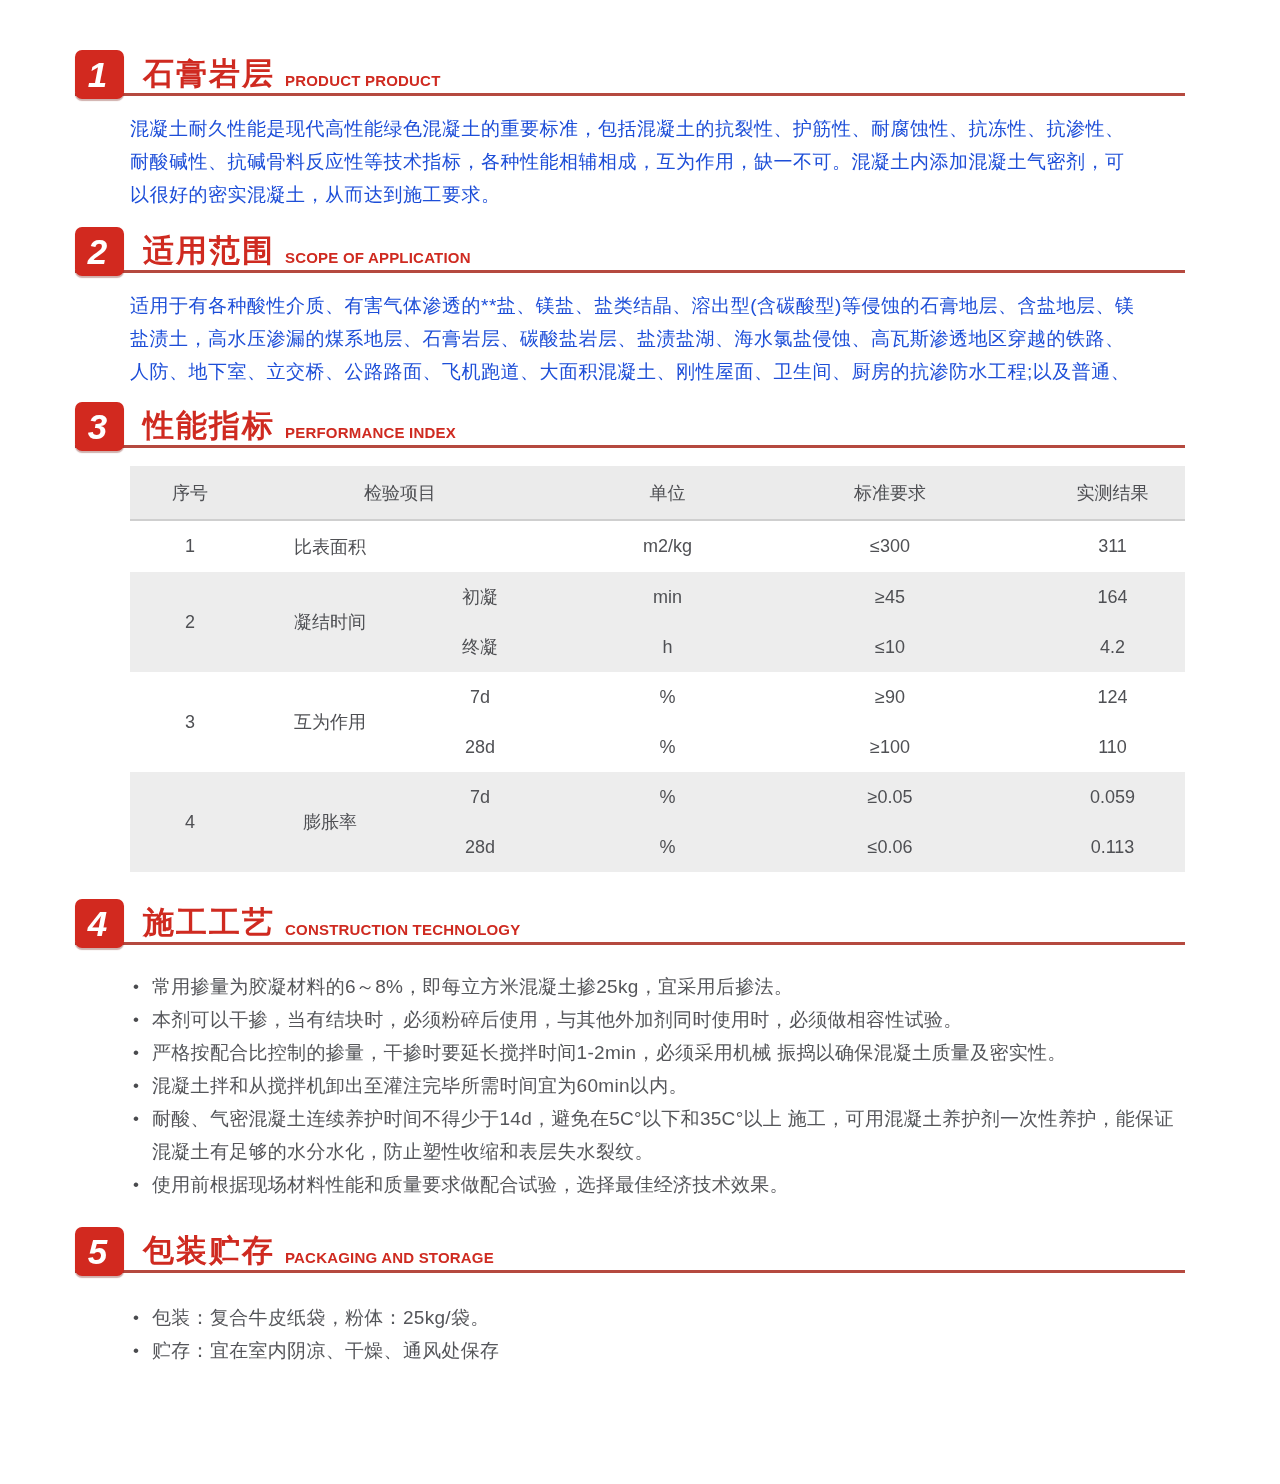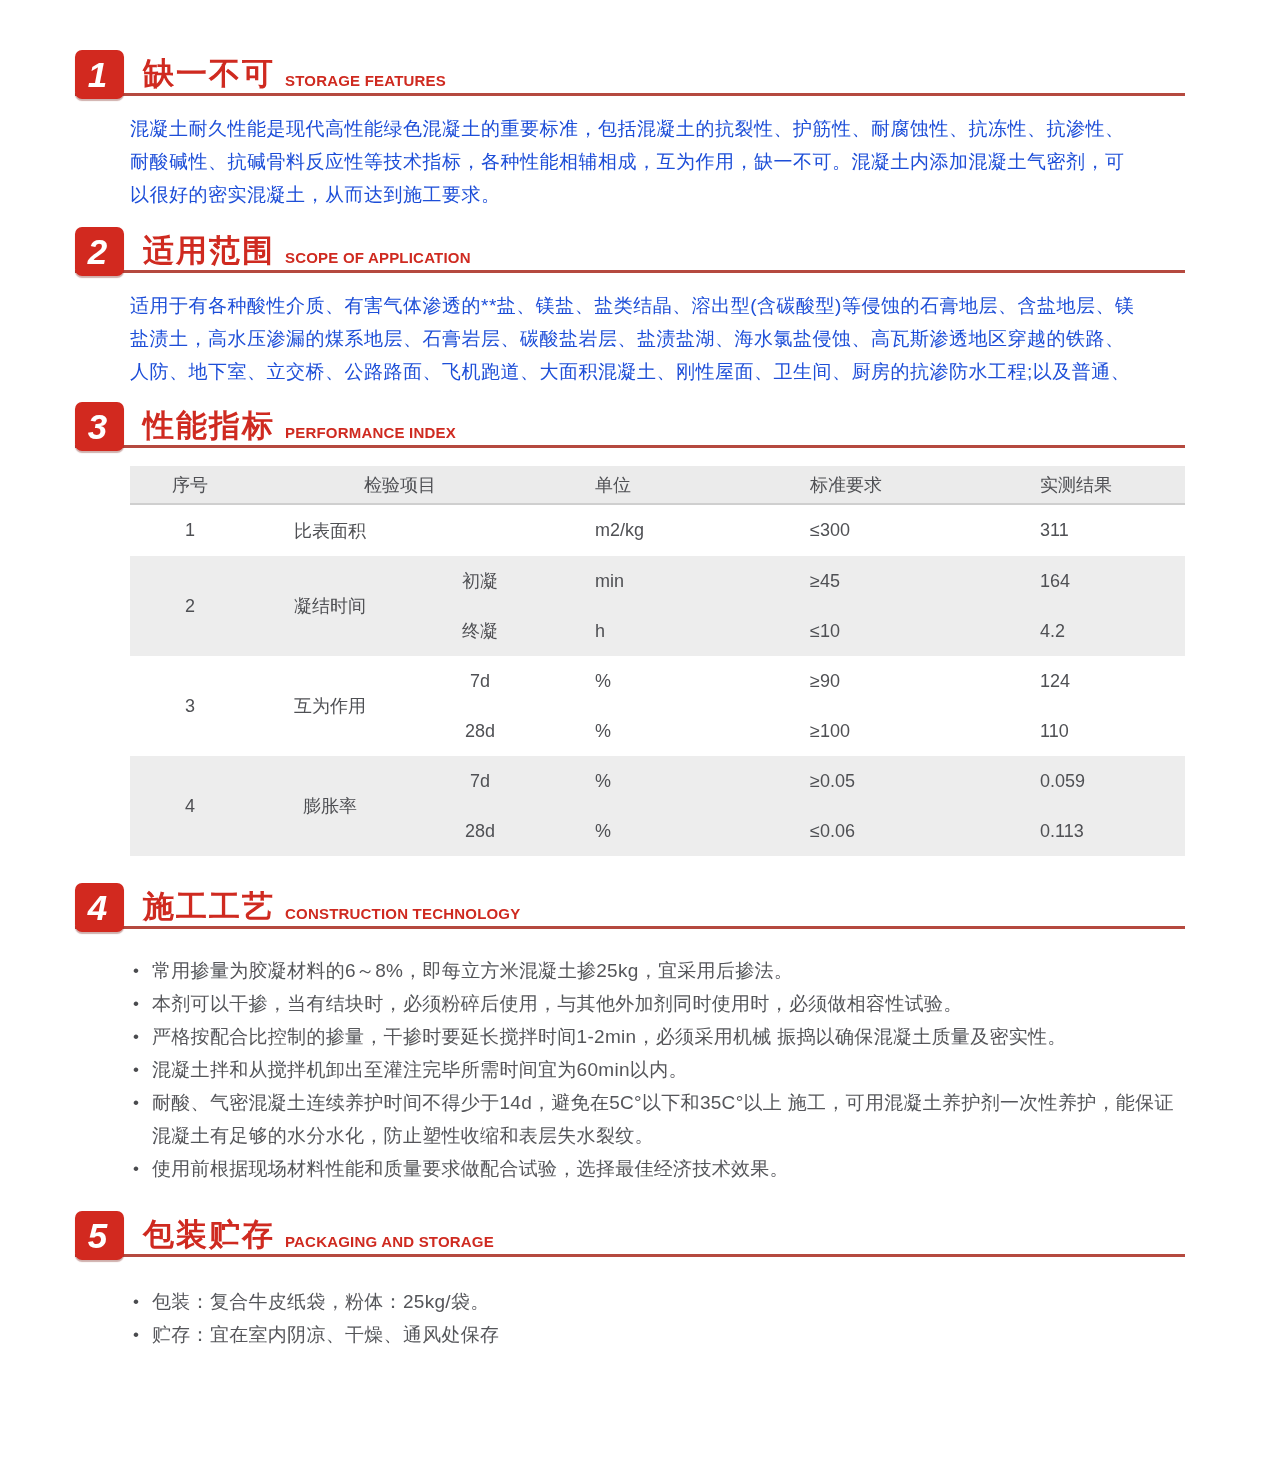--- a/index.html
+++ b/index.html
@@ -51,26 +51,26 @@
     width:1055px; border-collapse:collapse; table-layout:fixed;
     font-size:18px; color:#4f5054;
   }
   table.perf col.c-no { width:120px; }
   table.perf col.c-item { width:160px; }
   table.perf col.c-sub { width:140px; }
   table.perf col.c-unit { width:190px; }
   table.perf col.c-std { width:230px; }
   table.perf col.c-res { width:215px; }
   table.perf th, table.perf td { font-weight:400; vertical-align:middle; }
-  tr.hdr { background:#ebebeb; height:38px; border-bottom:2px solid #cfcfcf; }
+  tr.hdr { background:#ebebeb; height:54px; border-bottom:2px solid #cfcfcf; }
   tr.hrow { height:50px; }
   tr.single { height:52px; }
   .shade { background:#ededed; }
   .ta-c { text-align:center; }
-  .ta-l { text-align:left; }
+  .ta-l { text-align:center; }
   .pl-u { padding-left:45px; }
   .pl-s { padding-left:70px; }
   .pl-r { padding-left:70px; }
 
   
   ul.blist { list-style:none; margin:25px 0 0 58px; }
   ul.blist li {
     position:relative; padding-left:19px;
     font-size:19px; line-height:33px; color:#55565a; letter-spacing:0.3px;
     max-width:1055px;
@@ -91,22 +91,22 @@
 <body>
 
 <div class="page">
 
   <div class="section" id="sec1">
     <div class="sec-header">
       <div class="badge">
         <span>1</span>
       </div>
       <div class="titles">
-        <span class="title-cn">缺一不可</span>
-        <span class="title-en">STORAGE FEATURES</span>
+        <span class="title-cn">石膏岩层</span>
+        <span class="title-en">PRODUCT PRODUCT</span>
       </div>
     </div>
     <div class="para">
       <div class="pline">混凝土耐久性能是现代高性能绿色混凝土的重要标准，包括混凝土的抗裂性、护筋性、耐腐蚀性、抗冻性、抗渗性、</div>
       <div class="pline">耐酸碱性、抗碱骨料反应性等技术指标，各种性能相辅相成，互为作用，缺一不可。混凝土内添加混凝土气密剂，可</div>
       <div class="pline">以很好的密实混凝土，从而达到施工要求。</div>
     </div>
   </div>
 
   <div class="section" id="sec2">

